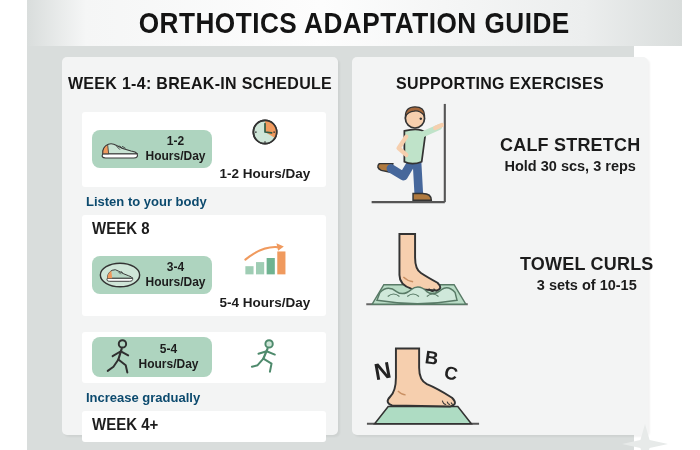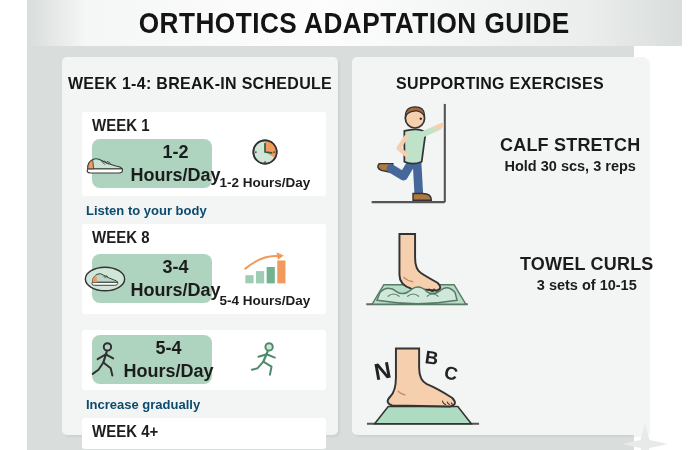--- a/index.html
+++ b/index.html
@@ -75,37 +75,37 @@
     min-height: 38px;
     background: #aed4bf;
     border-radius: 8px;
     display: flex;
     align-items: center;
     justify-content: center;
     gap: 3px;
     padding: 2px 4px;
   }
   .pill-hours {
-    font-size: 18px;
+    font-size: 12px;
     font-weight: 700;
     line-height: 1.25;
     text-align: center;
   }
   .side-cell {
     flex: 1;
     display: flex;
     flex-direction: column;
     align-items: center;
     justify-content: center;
   }
   .side-text {
     font-size: 13.5px;
     font-weight: 700;
     white-space: nowrap;
-    margin-top: 8px;
+    margin-top: 19px;
   }
   .caption {
     margin: 7px 0 6px 24px;
     font-size: 13px;
     font-weight: 700;
     color: #0c4a6e;
   }
   
   .exercise-row {
     display: flex;
@@ -156,21 +156,20 @@
 <div class="card">
 
   <div class="title-band">
     <div class="main-title">ORTHOTICS ADAPTATION GUIDE</div>
   </div>
 
   <div class="panel panel-left">
     <div class="panel-header">WEEK 1-4: BREAK-IN SCHEDULE</div>
 
     <div class="week-card wc-1">
-      <div class="week-label">WEEK 1</div>
       <div class="week-row">
         <div class="pill">
           <span>
             <svg width="44" height="26" viewBox="0 0 64 36">
               <path d="M7 25 L57 25 Q59 31 52 31 L11 31 Q4 31 7 25 Z" fill="#ffffff" stroke="#3a3a3a" stroke-width="1.6"></path>
               <path d="M7 25 Q6 15 15 11 Q21 9 27 13 Q37 19 48 21 Q55 22 57 25 Z" fill="#c9e4d4" stroke="#3a3a3a" stroke-width="1.6"></path>
               <path d="M7 25 Q6.5 16 14 11.5 L15.5 25 Z" fill="#f09a5e" stroke="#3a3a3a" stroke-width="1.2"></path>
               <path d="M27 14 L32 19 M31 13 L36 18 M35 14 L40 17" stroke="#3a3a3a" stroke-width="1.3" fill="none"></path>
             </svg>
           </span>

